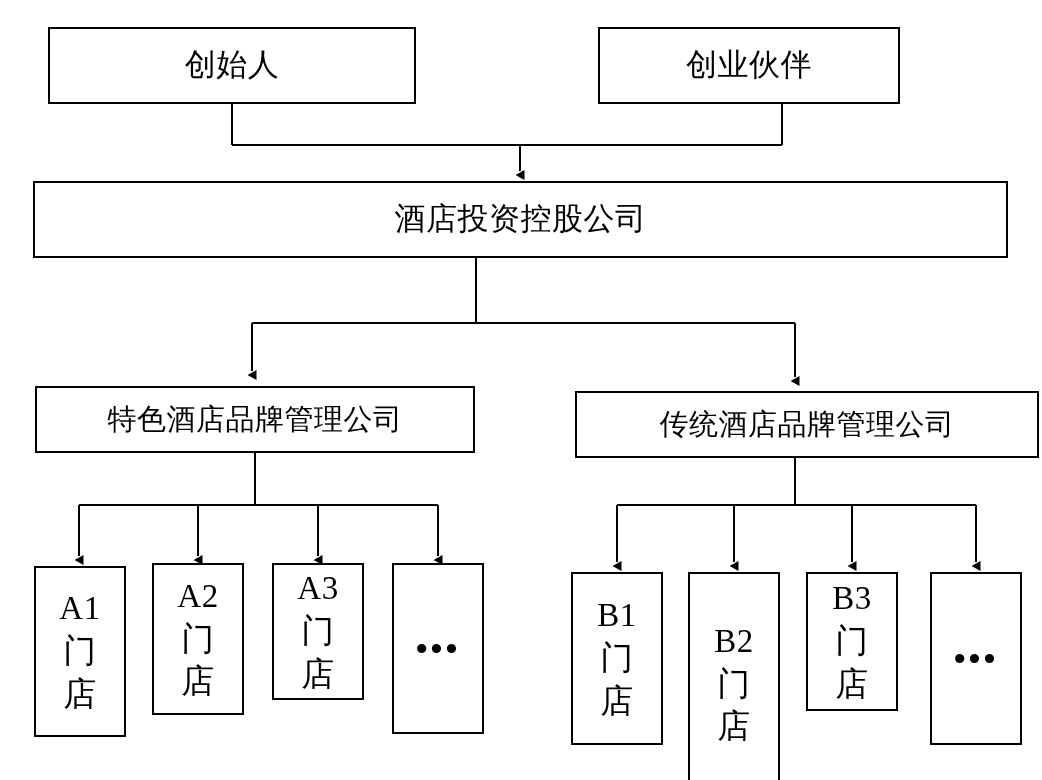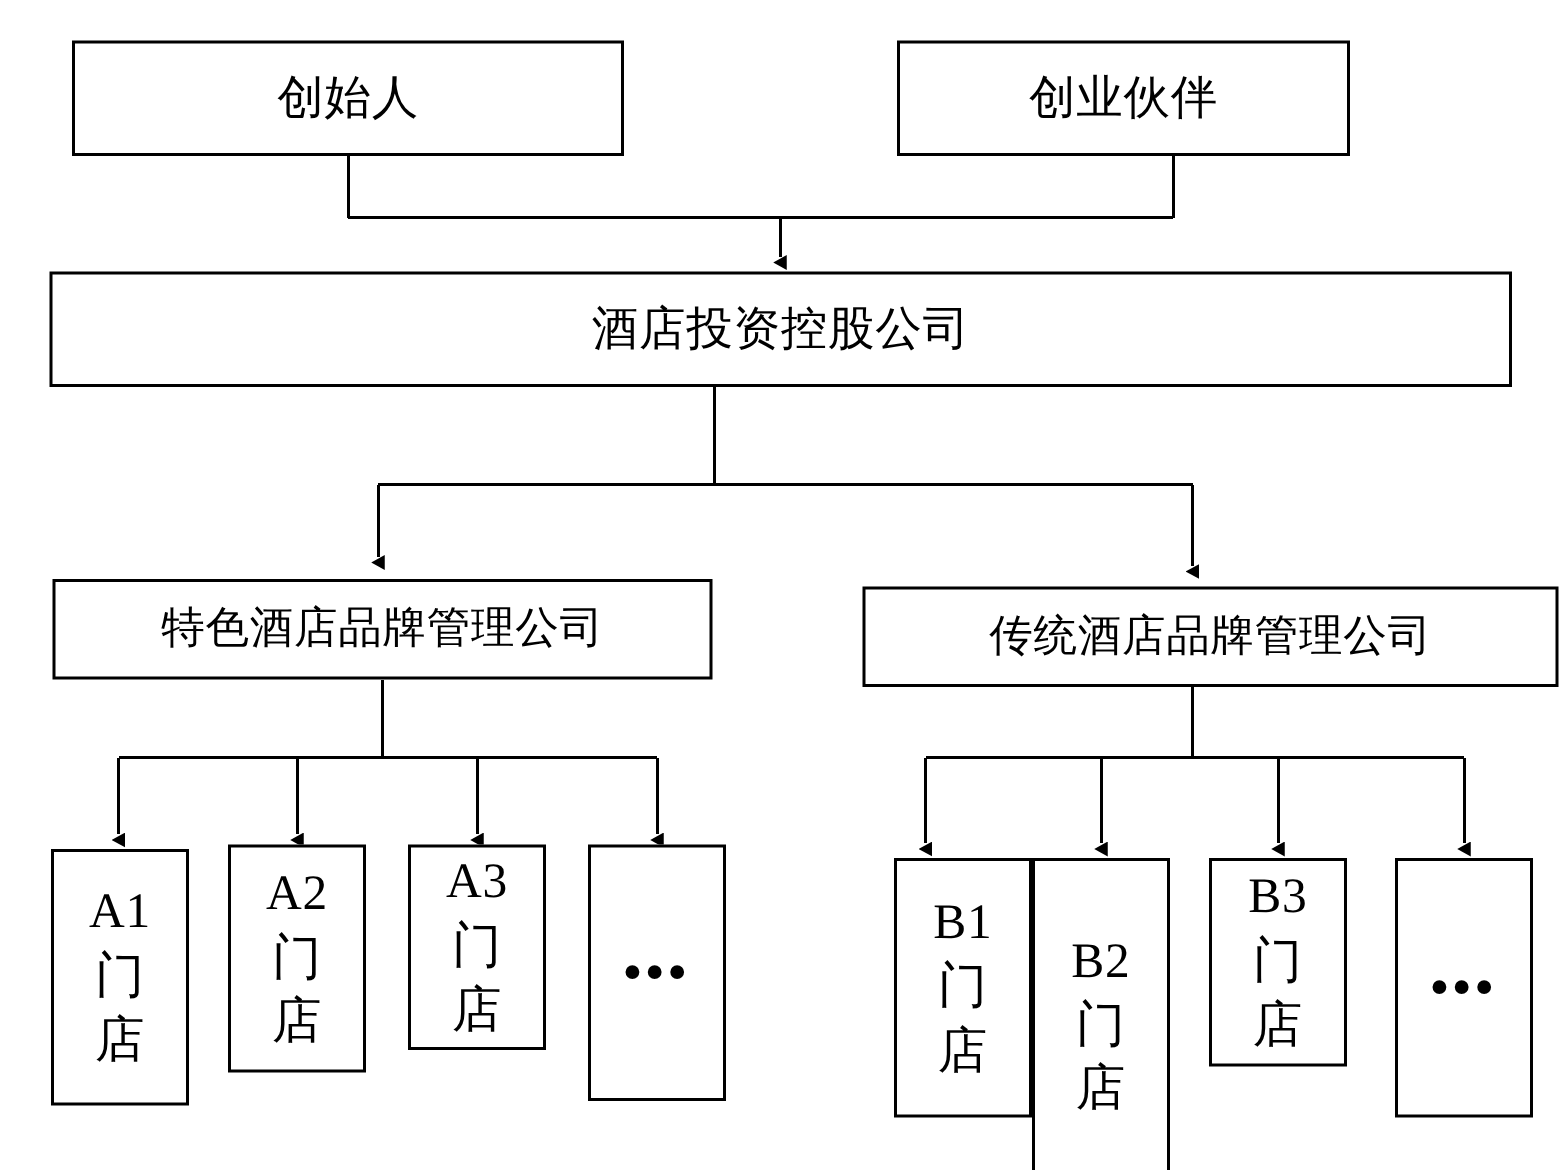--- a/index.html
+++ b/index.html
@@ -126,21 +126,21 @@
   <div class="node lvl-leaf" style="left:272px; top:563px; width:92px; height:137px;">
     <span class="node-label">A3
 门
 店</span>
   </div>
 
   <div class="node lvl-leaf is-ellipsis" style="left:392px; top:563px; width:92px; height:171px;">
     <span class="node-label">•••</span>
   </div>
 
-  <div class="node lvl-leaf" style="left:571px; top:572px; width:92px; height:173px;margin-left:25px;">
+  <div class="node lvl-leaf" style="left:571px; top:572px; width:92px; height:173px;">
     <span class="node-label">B1
 门
 店</span>
   </div>
 
   <div class="node lvl-leaf" style="left:688px; top:572px; width:92px; height:224px;">
     <span class="node-label">B2
 门
 店</span>
   </div>

